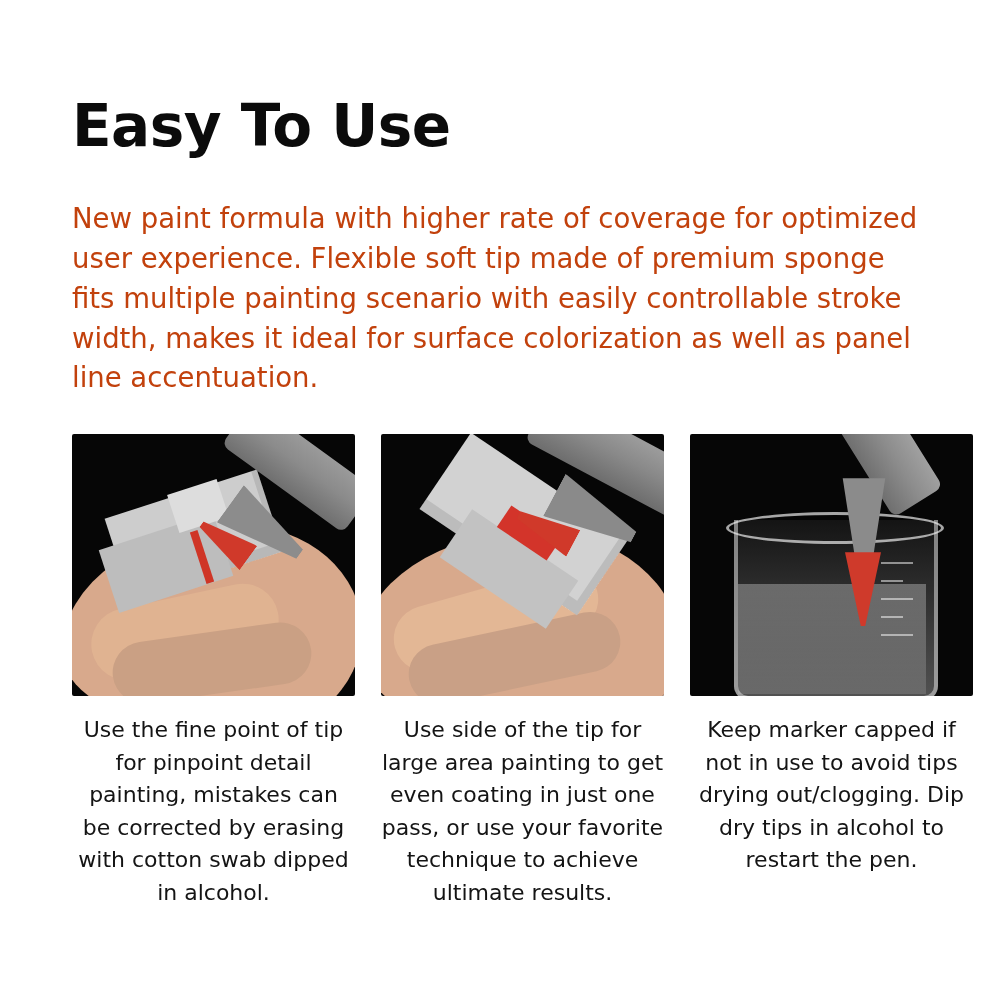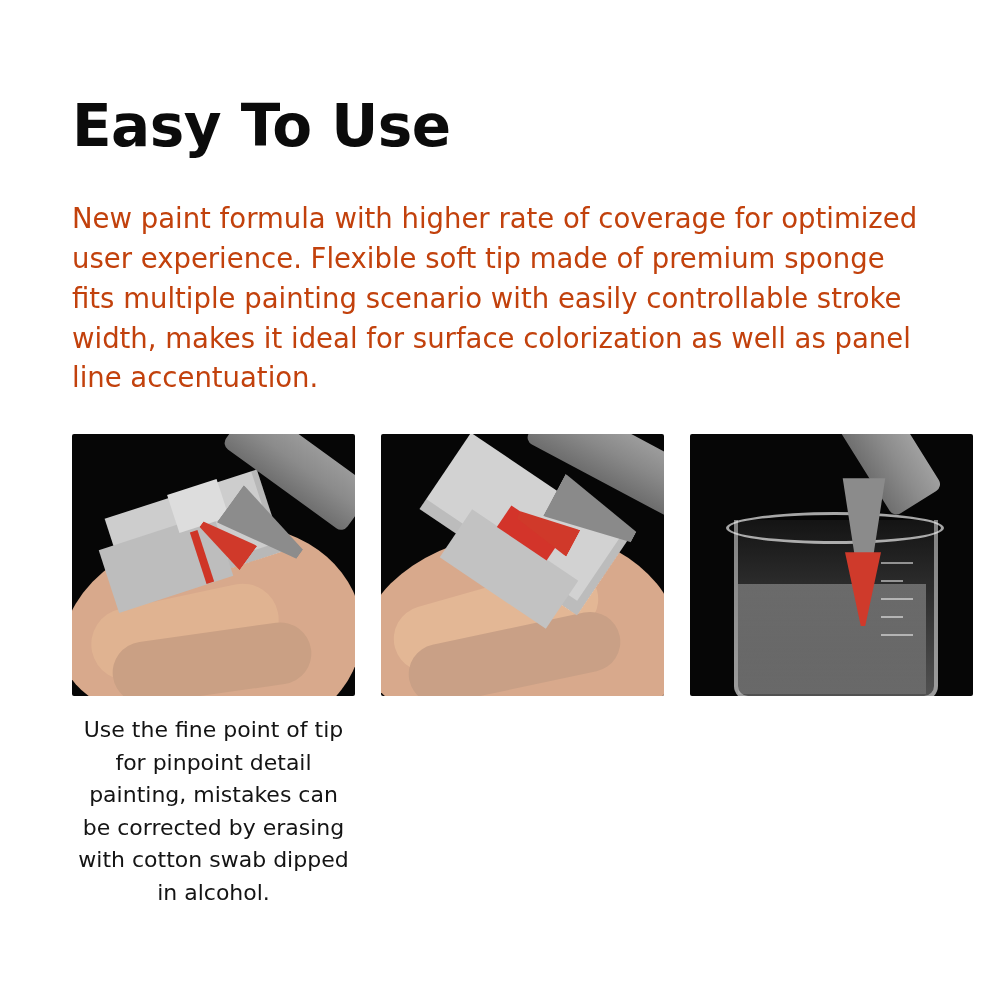--- a/index.html
+++ b/index.html
@@ -359,34 +359,36 @@
         <div class="p2-hand"></div>
         <div class="p2-finger-a"></div>
         <div class="p2-finger-b"></div>
         <div class="p2-part"></div>
         <div class="p2-part2"></div>
         <div class="p2-red"></div>
         <div class="p2-pen-body"></div>
         <div class="p2-pen-cone"></div>
         <div class="p2-tip"></div>
       </div>
+      <div class="caption">Use side of the tip for large area painting to get even coating in just one pass, or use your favorite technique to achieve ultimate results.</div>
     </div>
 
     <div class="card">
       <div class="photo">
         <div class="p3-beaker"></div>
         <div class="p3-liquid"></div>
         <div class="p3-rim"></div>
         <div class="p3-ticks">
           <span></span>
             <span></span>
             <span></span>
             <span></span>
             <span></span>
         </div>
         <div class="p3-pen-body"></div>
         <div class="p3-pen-cone"></div>
         <div class="p3-tip"></div>
       </div>
+      <div class="caption">Keep marker capped if not in use to avoid tips drying out/clogging. Dip dry tips in alcohol to restart the pen.</div>
     </div>
 
   </div>
 </div>
 
 </body></html>

